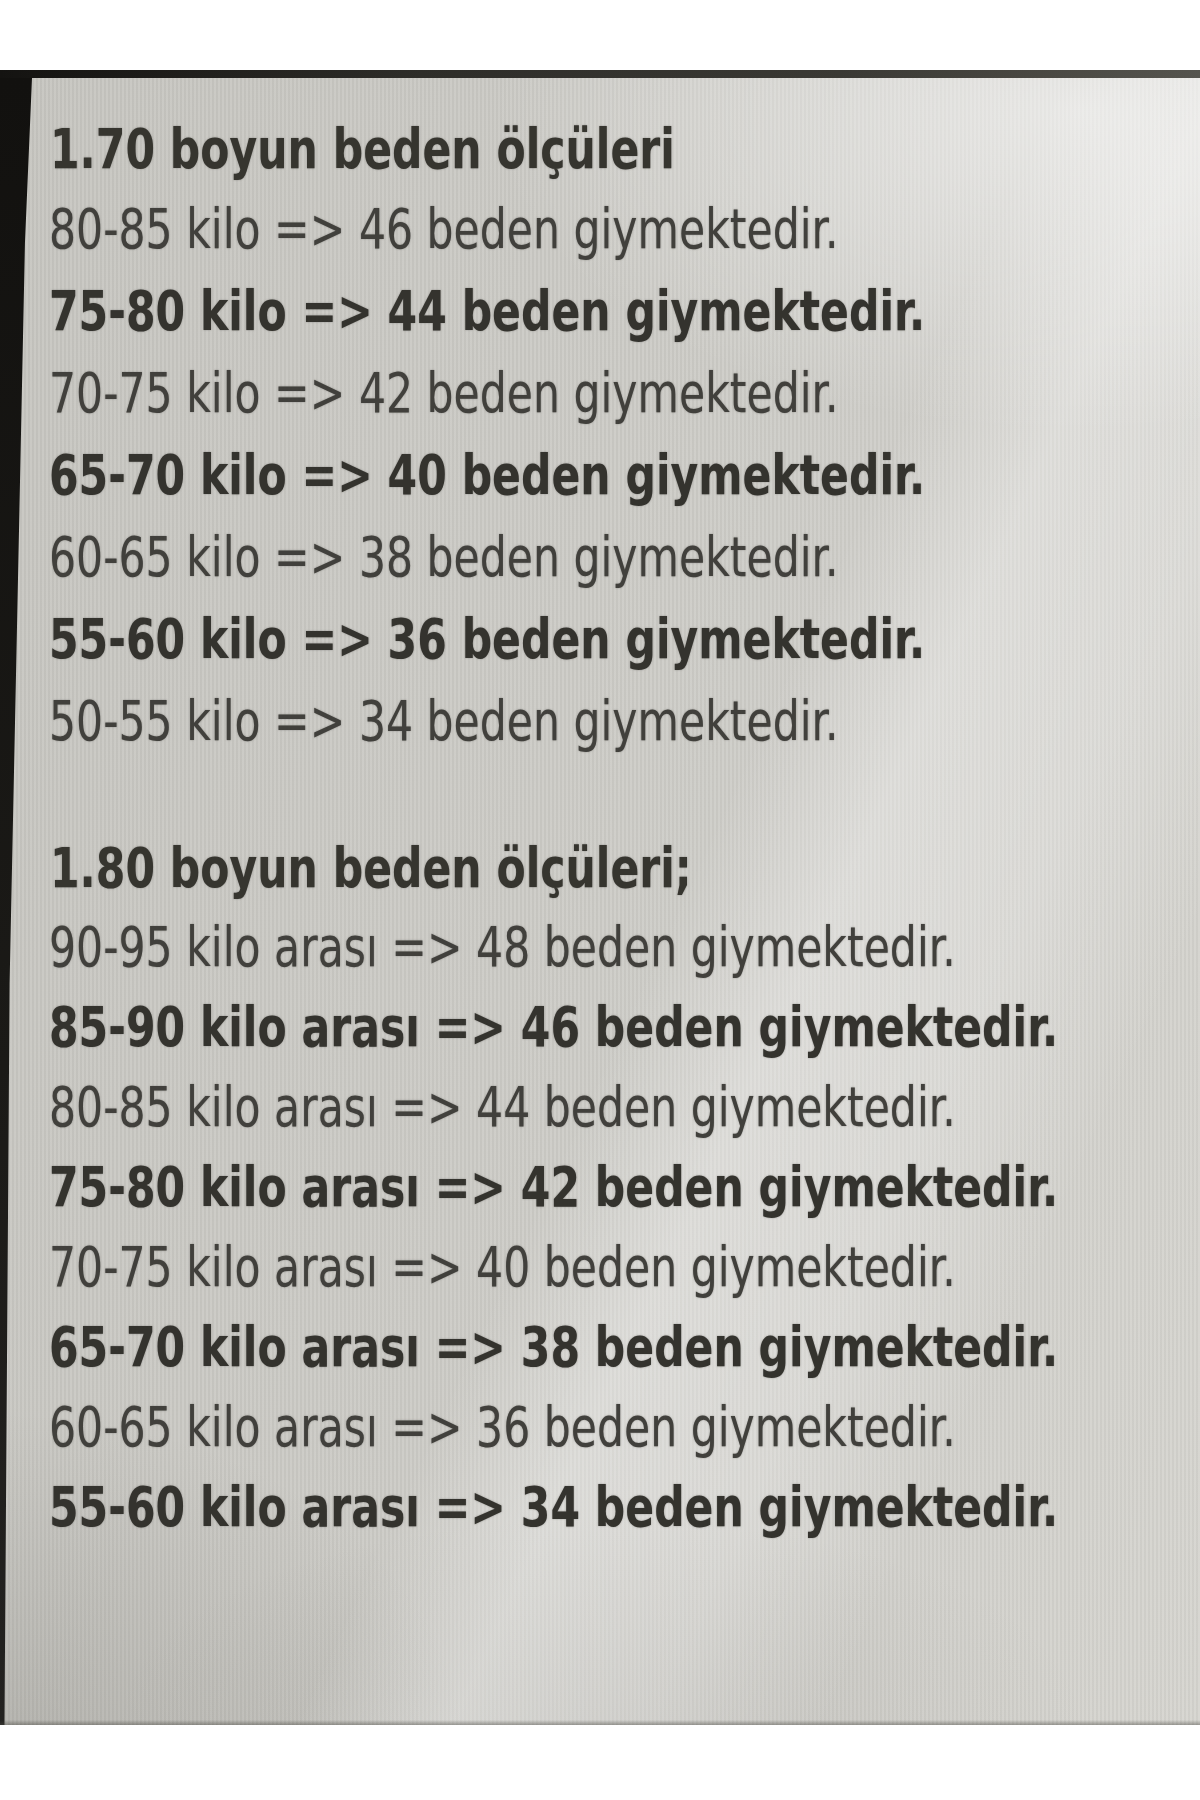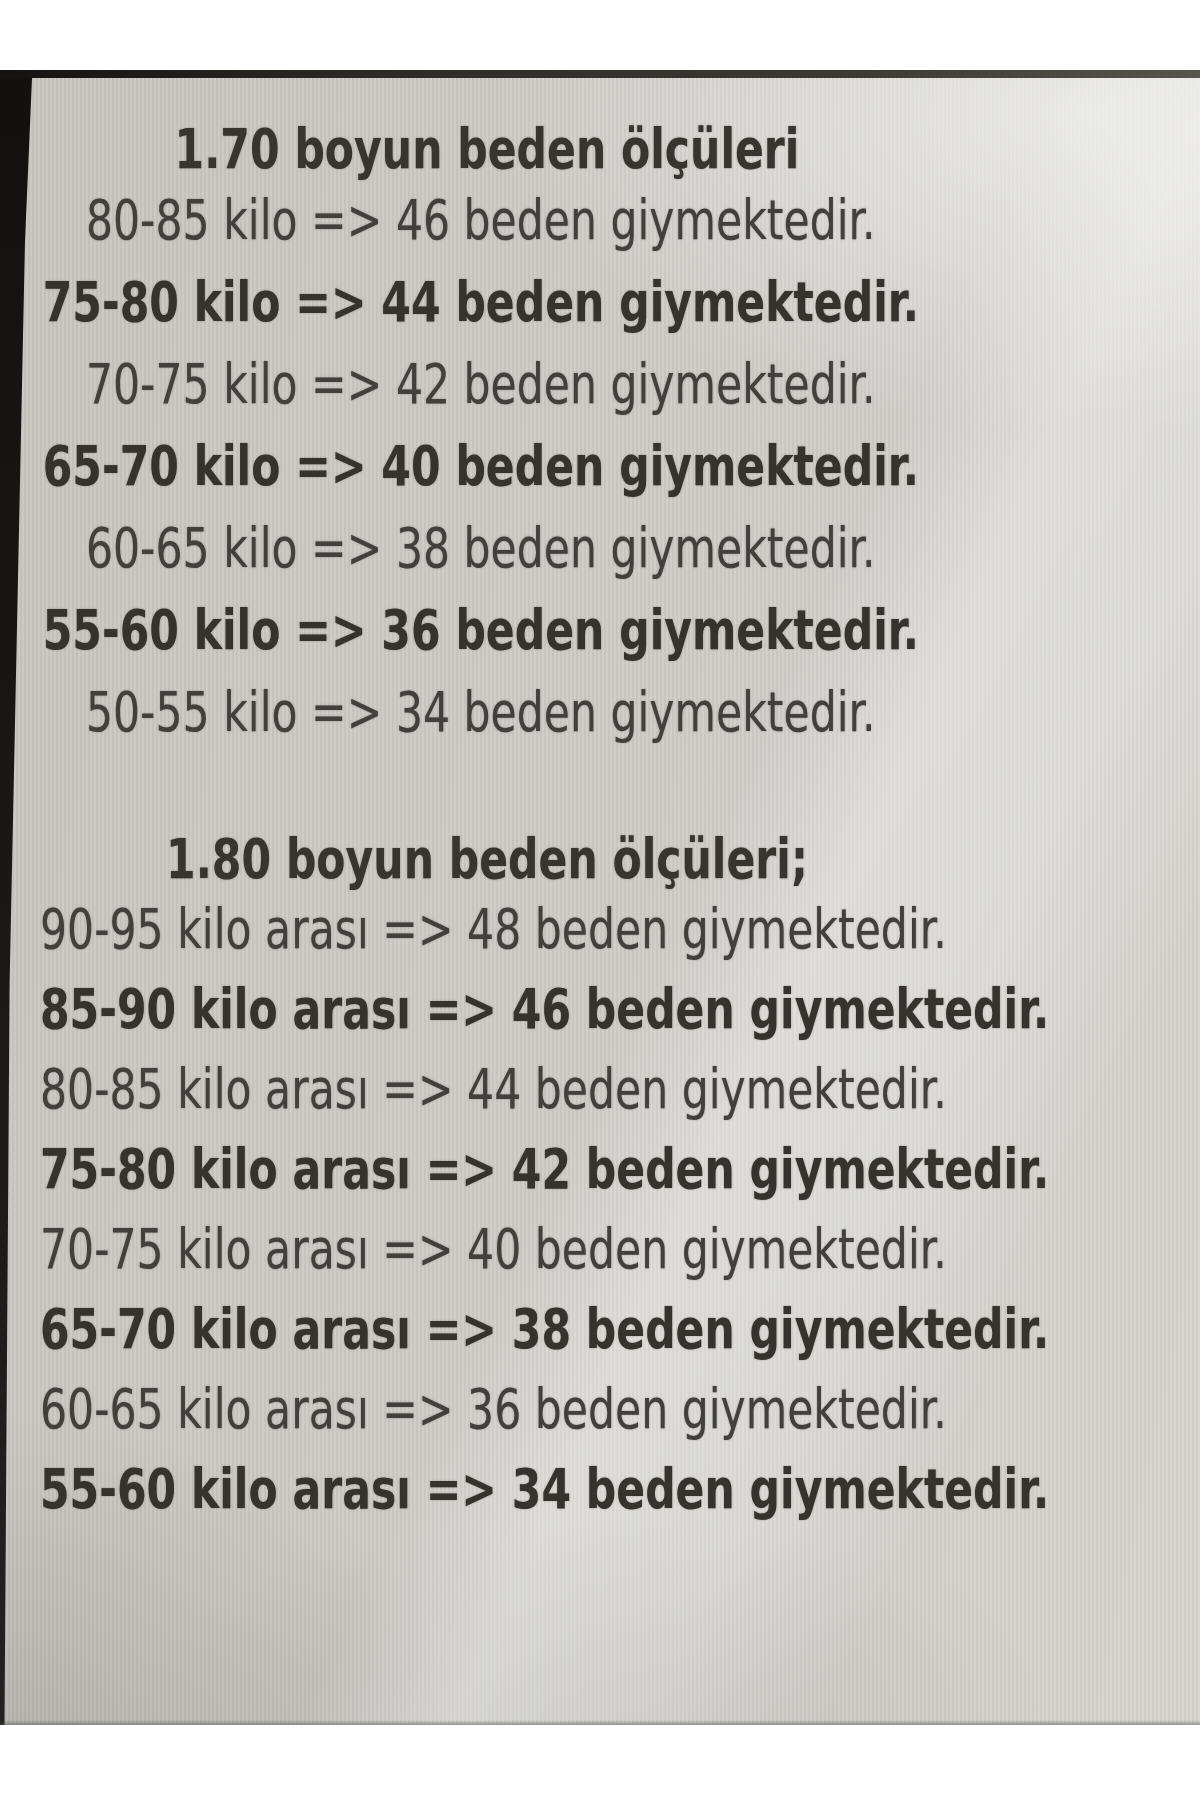--- a/index.html
+++ b/index.html
@@ -9,21 +9,20 @@
     width: 1200px;
     height: 1800px;
     overflow: hidden;
     font-family: "DejaVu Sans", "Liberation Sans", sans-serif;
   }
   .page {
     position: relative;
     width: 1040px;
     height: 1800px;
     background: #ffffff;
-    text-align: center;
   }
   
   .photo-top-edge {
     position: absolute;
     left: 0; top: 70px;
     width: 1200px; height: 8px;
     background: linear-gradient(90deg, #141311 0%, #2e2d29 35%, #3a3934 70%, #55544e 100%);
   }
   
   .photo {
@@ -69,21 +68,21 @@
     font-weight: 700;
     line-height: 60px;
     margin: 0 0 0 10px;
     color: #36352f;
     white-space: nowrap;
     transform: scaleX(0.76);
     transform-origin: 0 50%;
   }
   ul.size-list {
     list-style: none;
-    margin: 0;
+    margin: 9px;
     padding: 0;
   }
   .list-170 { margin-top: 58px; }
   .list-170 li { line-height: 82px; }
   .heading-180 { margin-top: 76px; }
   .list-180 { margin-top: 68px; }
   .list-180 li { line-height: 80px; }
   ul.size-list li {
     font-size: 56px;
     white-space: nowrap;

